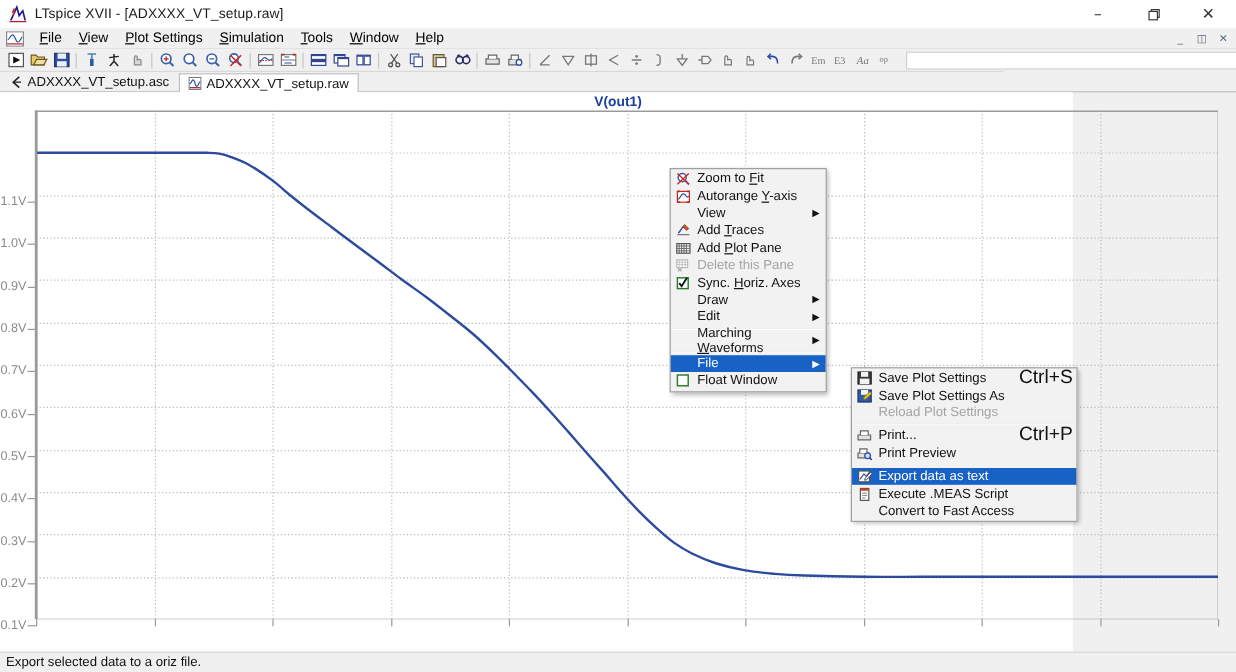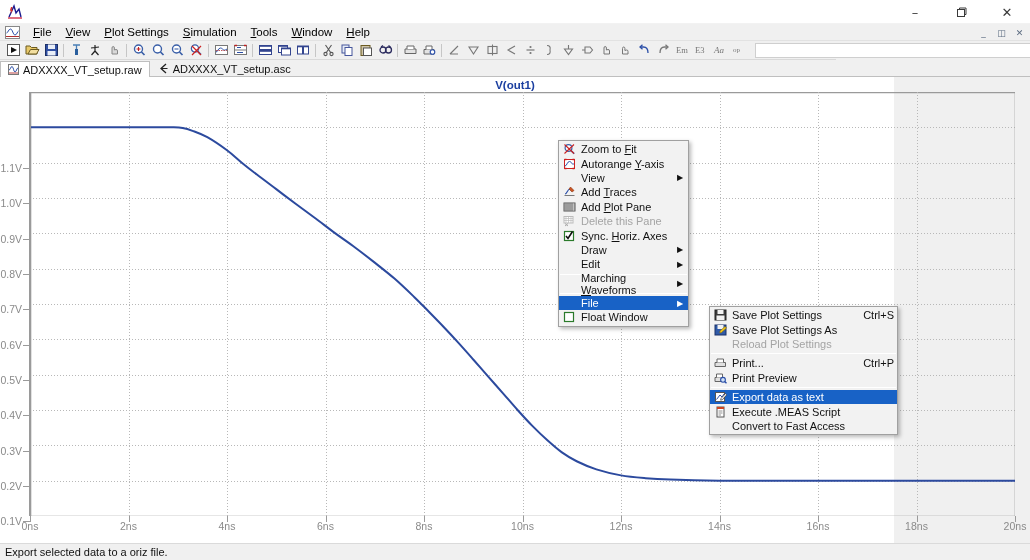--- a/index.html
+++ b/index.html
@@ -121,21 +121,21 @@
     background:#f2f2f2; border:1px solid #a0a0a0;
     box-shadow:2px 2px 4px rgba(0,0,0,.28);
     padding:1px 0; z-index:50;
   }
   .sbitem {
     height:14.4px; display:flex; align-items:center;
     font-size:11px; color:#111; padding:0 3px 0 2px; cursor:default;
   }
   .sbitem .ci { width:17px; height:13px; flex:none; display:flex; align-items:center; justify-content:center; }
   .sbitem .lbl { flex:1; padding-left:3px; }
-  .sbitem .acc { font-size:11px; color:#111; padding-left:8px; }
+  .sbitem .acc { font-size:16px; color:#111; padding-left:8px; }
   .sbitem.sel { background:#1862c6; color:#fff; }
   .sbitem.sel .acc { color:#fff; }
   .sbitem.dis { color:#a4a4a4; }
 
   
   .statusbar {
     position:absolute; left:0; top:543px; width:1030px; height:17px;
     background:#f0f0f0; border-top:1px solid #dadada;
     display:flex; align-items:center;
   }
@@ -147,20 +147,21 @@
 <div id="app">
 
   <div class="titlebar">
     <div class="app-ico">
       <svg width="18" height="16" viewBox="0 0 18 16">
         <path d="M3 13 L8 2 L10 9 L13 5 L15 13" fill="none" stroke="#1b1b8f" stroke-width="1.4"></path>
         <path d="M2 14 L16 14" stroke="#c8102e" stroke-width="1.2"></path>
         <path d="M5 3 L6.5 3 L5.8 6 L7 6 L4.5 10 L5 6.8 L3.8 6.8 Z" fill="#d43030"></path>
       </svg>
     </div>
+    <span class="tt">LTspice XVII - [ADXXXX_VT_setup.raw]</span>
     <div class="winctl">
       <div>–</div>
       <div>
         <svg width="11" height="11" viewBox="0 0 11 11">
           <rect x="1.5" y="2.5" width="7" height="7" fill="none" stroke="#3a3a3a" stroke-width="1"></rect>
           <path d="M3.5 2.5 L3.5 1 L10 1 L10 7.5 L8.5 7.5" fill="none" stroke="#3a3a3a" stroke-width="1"></path>
         </svg>
       </div>
       <div>✕</div>
     </div>
@@ -419,38 +420,38 @@
     </div>
     <div class="tbtn">
       <svg width="15" height="14" viewBox="0 0 15 14">
           <text x="1" y="9" font-size="7" fill="#777" font-family="Liberation Serif, serif">op</text>
         </svg>
     </div>
     <div class="tfield"></div>
   </div>
 
   <div class="tabbar">
+    <div class="tab">
+      <span class="tabico">
+        <svg width="11" height="11" viewBox="0 0 11 11">
+            <path d="M8 1 L3 5.5 L8 10" fill="none" stroke="#222" stroke-width="1.3"></path>
+            <path d="M3 5.5 L9.5 5.5" stroke="#222" stroke-width="1"></path>
+          </svg>
+      </span>
+      <span>ADXXXX_VT_setup.asc</span>
+    </div>
     <div class="tab active">
       <span class="tabico">
         <svg width="11" height="11" viewBox="0 0 11 11">
             <rect x="0.5" y="0.5" width="10" height="10" fill="#fff" stroke="#777"></rect>
             <path d="M1 6 C2.5 6 2.5 2.5 4 2.5 C5.5 2.5 5.5 8 7 8 C8.5 8 8.5 4 10 4" fill="none" stroke="#2b4fa8" stroke-width="1"></path>
             <path d="M1 9 L10 9" stroke="#b03030" stroke-width="0.9"></path>
           </svg>
       </span>
       <span>ADXXXX_VT_setup.raw</span>
-    </div>
-    <div class="tab">
-      <span class="tabico">
-        <svg width="11" height="11" viewBox="0 0 11 11">
-            <path d="M8 1 L3 5.5 L8 10" fill="none" stroke="#222" stroke-width="1.3"></path>
-            <path d="M3 5.5 L9.5 5.5" stroke="#222" stroke-width="1"></path>
-          </svg>
-      </span>
-      <span>ADXXXX_VT_setup.asc</span>
     </div>
   </div>
 
   <div class="plotwin">
     <div class="plottitle">V(out1)</div>
   </div>
 
   <div class="ylabels">
       <div class="ylab" style="top: 92px;">1.1V</div>
       <div class="ytick" style="top: 92px;"></div>
@@ -497,33 +498,20 @@
         <line x1="394.5" y1="0" x2="394.5" y2="424" stroke="#b8b8b8" stroke-width="1" stroke-dasharray="1,2"></line>
         <line x1="493.5" y1="0" x2="493.5" y2="424" stroke="#b8b8b8" stroke-width="1" stroke-dasharray="1,2"></line>
         <line x1="591.5" y1="0" x2="591.5" y2="424" stroke="#b8b8b8" stroke-width="1" stroke-dasharray="1,2"></line>
         <line x1="690.5" y1="0" x2="690.5" y2="424" stroke="#b8b8b8" stroke-width="1" stroke-dasharray="1,2"></line>
         <line x1="788.5" y1="0" x2="788.5" y2="424" stroke="#b8b8b8" stroke-width="1" stroke-dasharray="1,2"></line>
         <line x1="887.5" y1="0" x2="887.5" y2="424" stroke="#b8b8b8" stroke-width="1" stroke-dasharray="1,2"></line>
         <line x1="985.5" y1="0" x2="985.5" y2="424" stroke="#9a9a9a" stroke-width="1.6" stroke-dasharray="none"></line>
         <path d="M 0.00 35.33 C 4.10 35.33, 16.42 35.33, 24.63 35.33 C 32.83 35.33, 41.04 35.33, 49.25 35.33 C 57.46 35.33, 65.67 35.33, 73.88 35.33 C 82.08 35.33, 90.29 35.33, 98.50 35.33 C 106.71 35.33, 115.74 35.33, 123.13 35.33 C 130.51 35.33, 137.90 35.22, 142.82 35.33 C 147.75 35.45, 149.39 35.45, 152.68 36.04 C 155.96 36.63, 158.42 37.34, 162.52 38.87 C 166.63 40.40, 171.55 41.99, 177.30 45.23 C 183.05 48.47, 191.25 54.06, 197.00 58.30 C 202.75 62.54, 206.85 66.66, 211.78 70.67 C 216.70 74.67, 220.80 77.91, 226.55 82.33 C 232.30 86.74, 239.68 92.22, 246.25 97.17 C 252.82 102.11, 259.38 107.12, 265.95 112.01 C 272.52 116.89, 279.08 121.61, 285.65 126.49 C 292.22 131.38, 298.78 136.50, 305.35 141.33 C 311.92 146.16, 318.48 150.58, 325.05 155.47 C 331.62 160.35, 338.18 165.48, 344.75 170.66 C 351.32 175.84, 357.88 180.85, 364.45 186.56 C 371.02 192.27, 378.40 199.40, 384.15 204.93 C 389.90 210.47, 394.00 214.77, 398.92 219.77 C 403.85 224.78, 408.78 229.78, 413.70 234.97 C 418.63 240.15, 423.55 245.45, 428.47 250.87 C 433.40 256.28, 438.32 261.88, 443.25 267.47 C 448.18 273.07, 453.10 278.84, 458.03 284.43 C 462.95 290.03, 467.87 295.45, 472.80 301.04 C 477.72 306.63, 482.65 312.52, 487.57 318.00 C 492.50 323.48, 497.43 328.89, 502.35 333.90 C 507.28 338.91, 512.20 343.62, 517.13 348.03 C 522.05 352.45, 526.98 356.87, 531.90 360.40 C 536.83 363.93, 540.93 366.41, 546.67 369.23 C 552.42 372.06, 558.99 375.00, 566.38 377.36 C 573.76 379.72, 582.79 381.89, 591.00 383.37 C 599.21 384.84, 607.42 385.49, 615.63 386.19 C 623.83 386.90, 627.94 387.19, 640.25 387.61 C 652.56 388.02, 673.08 388.49, 689.50 388.67 C 705.92 388.84, 722.33 388.67, 738.75 388.67 C 755.17 388.67, 771.58 388.67, 788.00 388.67 C 804.42 388.67, 820.83 388.67, 837.25 388.67 C 853.67 388.67, 870.08 388.67, 886.50 388.67 C 902.92 388.67, 919.33 388.67, 935.75 388.67 C 952.17 388.67, 976.79 388.67, 985.00 388.67" fill="none" stroke="#2c4a9e" stroke-width="2" stroke-linejoin="round" stroke-linecap="round"></path>
       </svg>
   </div>
-  <div class="xlabels">
-      <div class="xlab" style="left: 30px;">0ns</div>
-      <div class="xlab" style="left: 128.5px;">2ns</div>
-      <div class="xlab" style="left: 227px;">4ns</div>
-      <div class="xlab" style="left: 325.5px;">6ns</div>
-      <div class="xlab" style="left: 424px;">8ns</div>
-      <div class="xlab" style="left: 522.5px;">10ns</div>
-      <div class="xlab" style="left: 621px;">12ns</div>
-      <div class="xlab" style="left: 719.5px;">14ns</div>
-      <div class="xlab" style="left: 818px;">16ns</div>
-      <div class="xlab" style="left: 916.5px;">18ns</div>
-      <div class="xlab" style="left: 1015px;">20ns</div>
-    </div>
 
   <div class="ctxmenu" id="ctxmenu">
       <div class="ctxitem">
         <span class="ci">
           <svg width="13" height="12" viewBox="0 0 13 12">
             <circle cx="5.5" cy="5" r="3.4" fill="#fff" stroke="#3a5fa8" stroke-width="1.2"></circle>
             <path d="M8 7.5 L11.2 10.7" stroke="#3a5fa8" stroke-width="1.5"></path>
             <path d="M1.5 1.5 L11 10.5 M11 1.5 L1.5 10.5" stroke="#cc2222" stroke-width="1.1"></path>
           </svg>
         </span>

